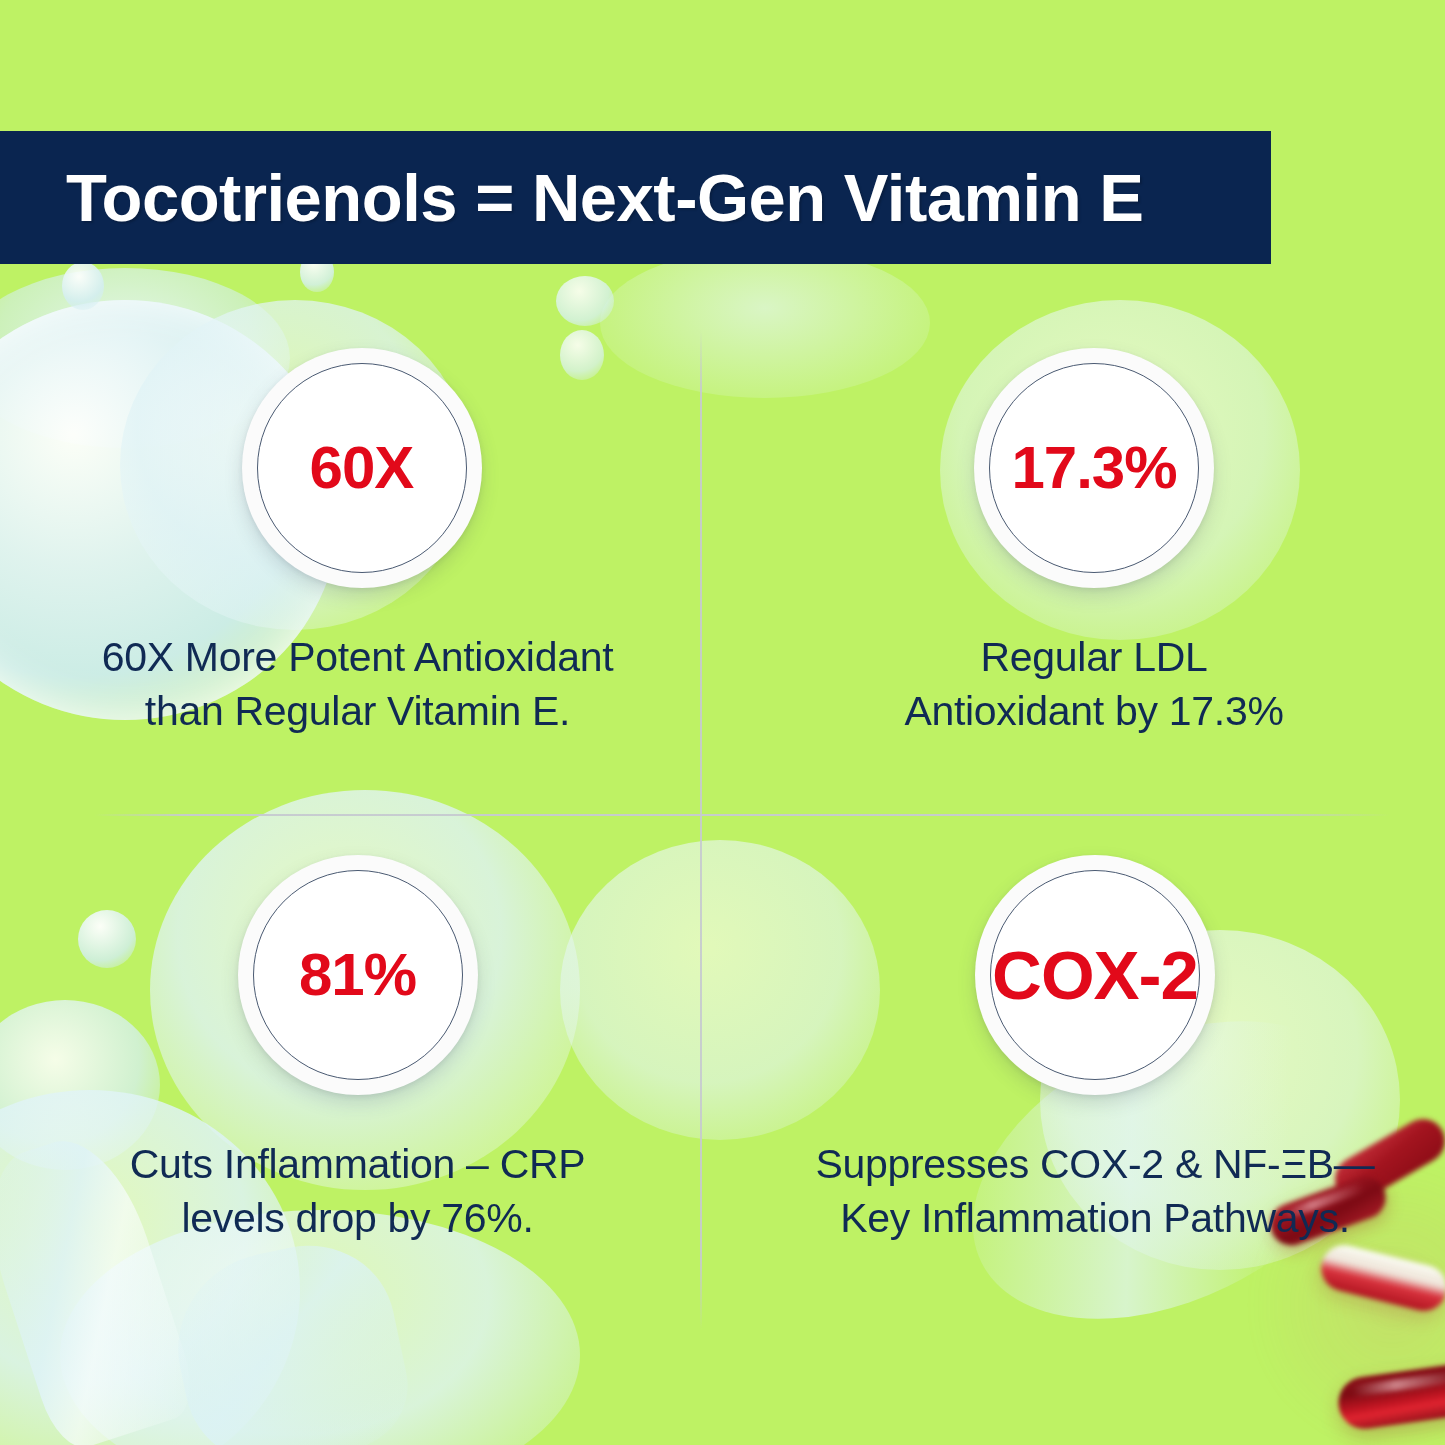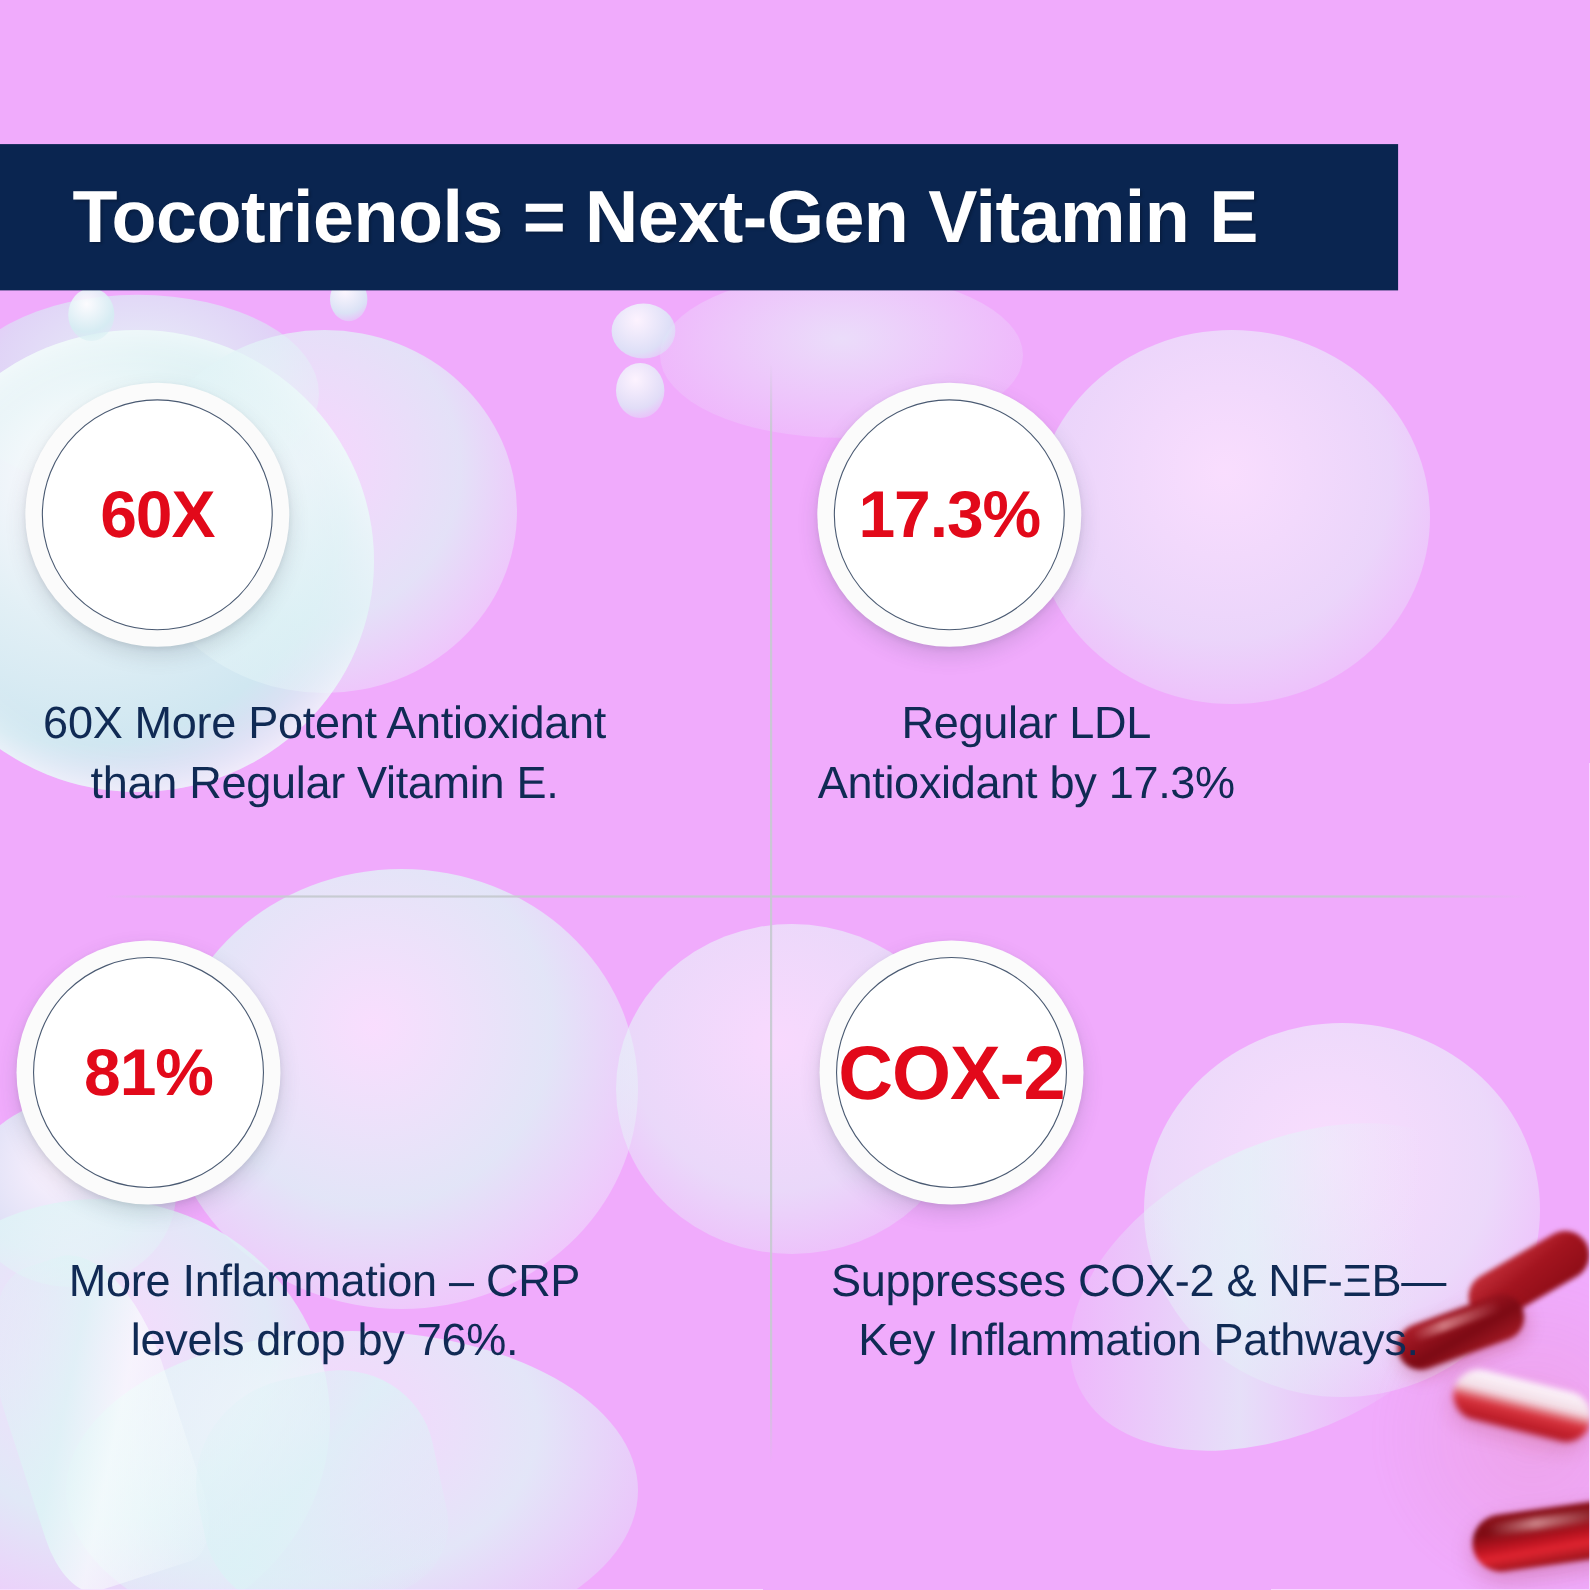--- a/index.html
+++ b/index.html
@@ -9,21 +9,21 @@
   }
   body {
     font-family: "Liberation Sans", sans-serif;
   }
 
   #poster {
     position: relative;
     width: 1445px;
     height: 1445px;
     overflow: hidden;
-    background: #f0abfc;
+    background: #bef264;
   }
 
   
   .bg-layer {
     position: absolute;
     inset: 0;
     overflow: hidden;
     pointer-events: none;
   }
   .blob {
@@ -270,20 +270,21 @@
     width: 1445px; height: 1181px;
     display: grid;
     grid-template-columns: 700px 745px;
     grid-template-rows: 551px 630px;
     z-index: 4;
   }
   .cell {
     position: relative;
     display: flex;
     flex-direction: column;
+    align-items: center;
     padding-left: 15px;
   }
 
   
   .badge {
     position: relative;
     width: 240px; height: 240px;
     border-radius: 50%;
     background: #fbfbfb;
     box-shadow: 0 8px 18px rgba(60,70,90,0.17),
@@ -395,21 +396,21 @@
       <div class="badge">
         <div class="badge-value">17.3%</div>
       </div>
       <div class="caption"><span>Regular </span><b>LDL Antioxidant </b><span>by </span><b>17.3%</b></div>
     </div>
 
     <div class="cell bl">
       <div class="badge">
         <div class="badge-value">81%</div>
       </div>
-      <div class="caption"><span>More Inflammation – </span><b>CRP levels drop by 76%.</b></div>
+      <div class="caption"><span>Cuts Inflammation – </span><b>CRP levels drop by 76%.</b></div>
     </div>
 
     <div class="cell br">
       <div class="badge">
         <div class="badge-value small">COX-2</div>
       </div>
       <div class="caption"><span>Suppresses </span><b>COX-2 &amp; NF-ΞB—Key </b><span>Inflammation Pathways.</span></div>
     </div>
 
   </div>

